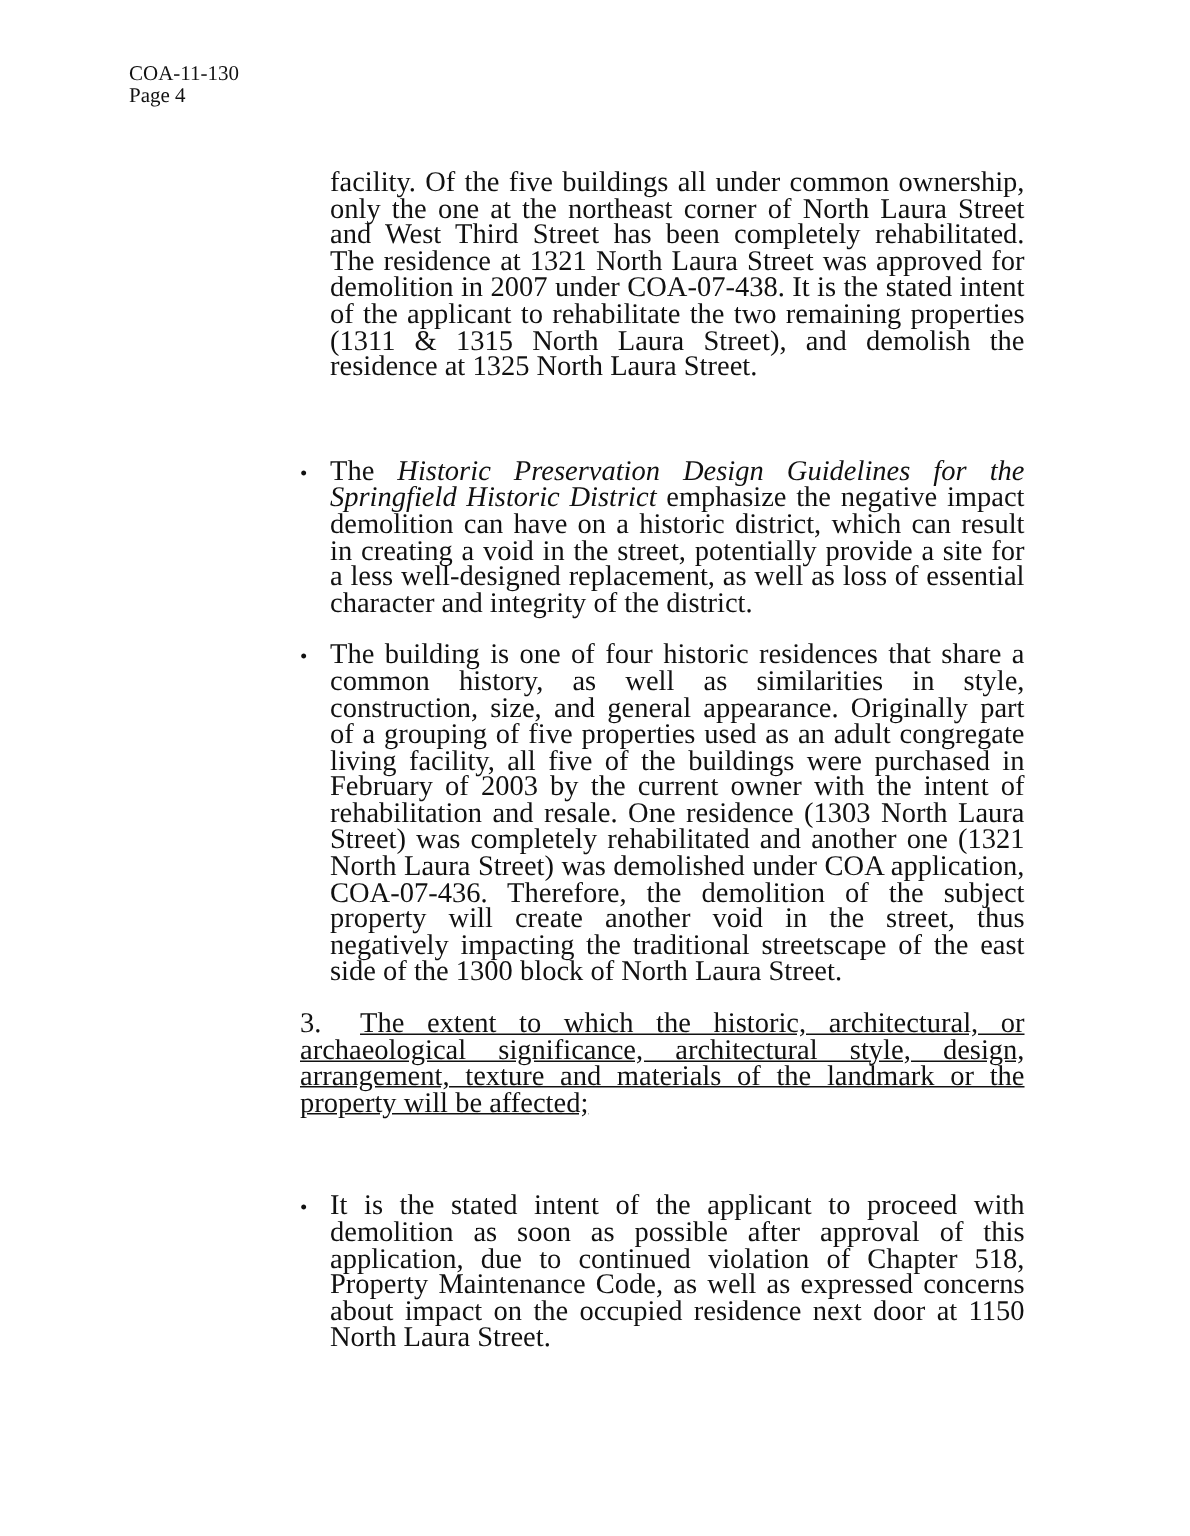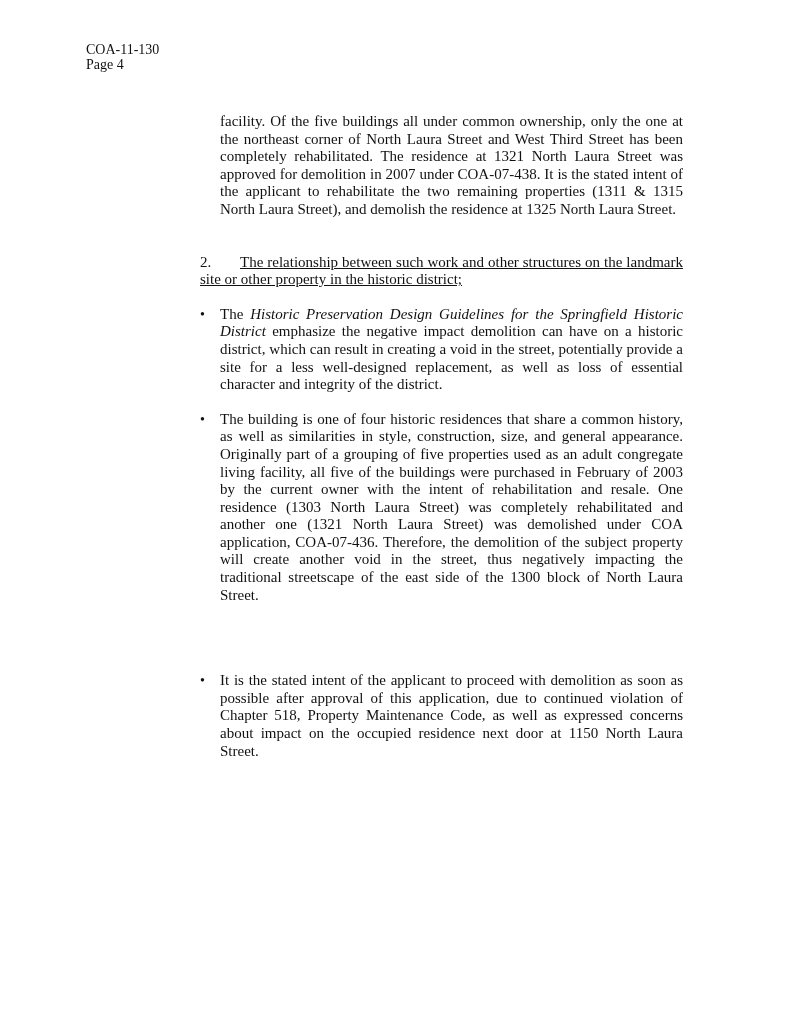--- a/index.html
+++ b/index.html
@@ -2,21 +2,21 @@
 <html><head>
 <meta charset="utf-8">
 <style>
   html, body { margin: 0; padding: 0; }
   body {
     width: 793px; height: 1024px; background: #ffffff; overflow: hidden;
     font-family: "Liberation Serif", "DejaVu Serif", serif; color: #111;
     position: relative;
   }
   .header { position: absolute; left: 86px; top: 42px; font-size: 14px; line-height: 15px; }
-  .content { position: absolute; left: 200px; top: 113px; width: 483px; font-size: 15px; line-height: 17.6px; }
+  .content { position: absolute; left: 200px; top: 113px; width: 483px; font-size: 19px; line-height: 17.6px; }
   .para { text-align: justify; margin: 0; padding-left: 20px; }
   .bullet { position: relative; padding-left: 20px; text-align: justify; margin: 0; }
   .bullet .dot { position: absolute; left: 0; top: 0; width: 20px; }
   .bullet .dot::before { content: "\2022"; font-size: 14px; }
   .criterion { text-align: justify; margin: 0; }
   .criterion .num { display: inline-block; width: 40px; }
   .criterion .title { text-decoration: underline; }
   .gap-s { height: 18px; }
   .gap-m { height: 17px; }
   em { font-style: italic; }
@@ -29,37 +29,37 @@
   <div>Page 4</div>
 </div>
 
 <div class="content">
 
   <p class="para">facility.  Of the five buildings all under common ownership, only the one at the northeast corner of North Laura Street and West Third Street has been completely rehabilitated.  The residence at 1321 North Laura Street was approved for demolition in 2007 under COA-07-438.  It is the stated intent of the applicant to rehabilitate the two remaining properties (1311 &amp; 1315 North Laura Street), and demolish the residence at 1325 North Laura Street.</p>
   <div class="gap-s"></div>
 
   <div class="gap-m"></div>
 
-  <p class="criterion">
-    <span class="num">2.</span><span class="title">The relationship between such work and other structures on the landmark site or other property in the historic district;</span>
-  </p>
   <div class="gap-m"></div>
 
   <p class="bullet">
     <span class="dot"></span>
     <span>The </span><em>Historic Preservation Design Guidelines for the Springfield Historic District</em><span> emphasize the negative impact demolition can have on a historic district, which can result in creating a void in the street, potentially provide a site for a less well-designed replacement, as well as loss of essential character and integrity of the district.</span>
   </p>
   <div class="gap-m"></div>
 
   <p class="bullet">
     <span class="dot"></span>
     <span>The building is one of four historic residences that share a common history, as well as similarities in style, construction, size, and general appearance. Originally part of a grouping of five properties used as an adult congregate living facility, all five of the buildings were purchased in February of 2003 by the current owner with the intent of rehabilitation and resale.  One residence (1303 North Laura Street) was completely rehabilitated and another one (1321 North Laura Street) was demolished under COA application, COA-07-436. Therefore, the demolition of the subject property will create another void in the street, thus negatively impacting the traditional streetscape of the east side of the 1300 block of North Laura Street.</span>
   </p>
   <div class="gap-m"></div>
 
+  <p class="criterion">
+    <span class="num">3.</span><span class="title">The extent to which the historic, architectural, or archaeological significance, architectural style, design, arrangement, texture and materials of the landmark or the property will be affected;</span>
+  </p>
   <div class="gap-m"></div>
 
   <div class="gap-m"></div>
 
   <div class="gap-m"></div>
 
   <p class="bullet">
     <span class="dot"></span>
     <span>It is the stated intent of the applicant to proceed with demolition as soon as possible after approval of this application, due to continued violation of Chapter 518, Property Maintenance Code, as well as expressed concerns about impact on the occupied residence next door at 1150 North Laura Street.</span>
   </p>

